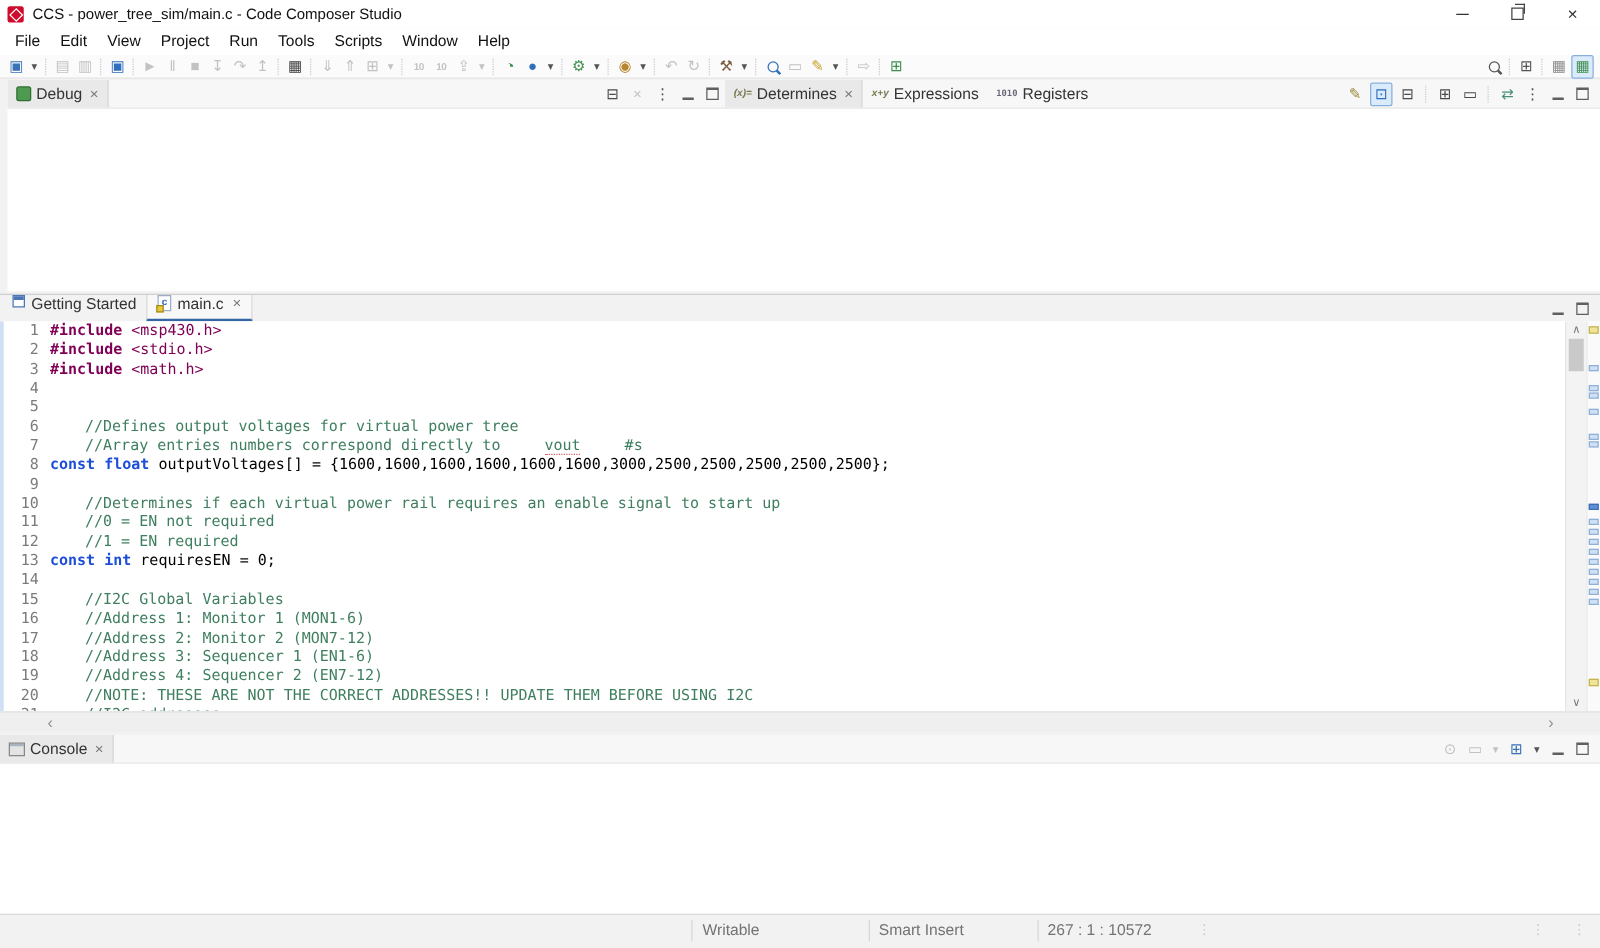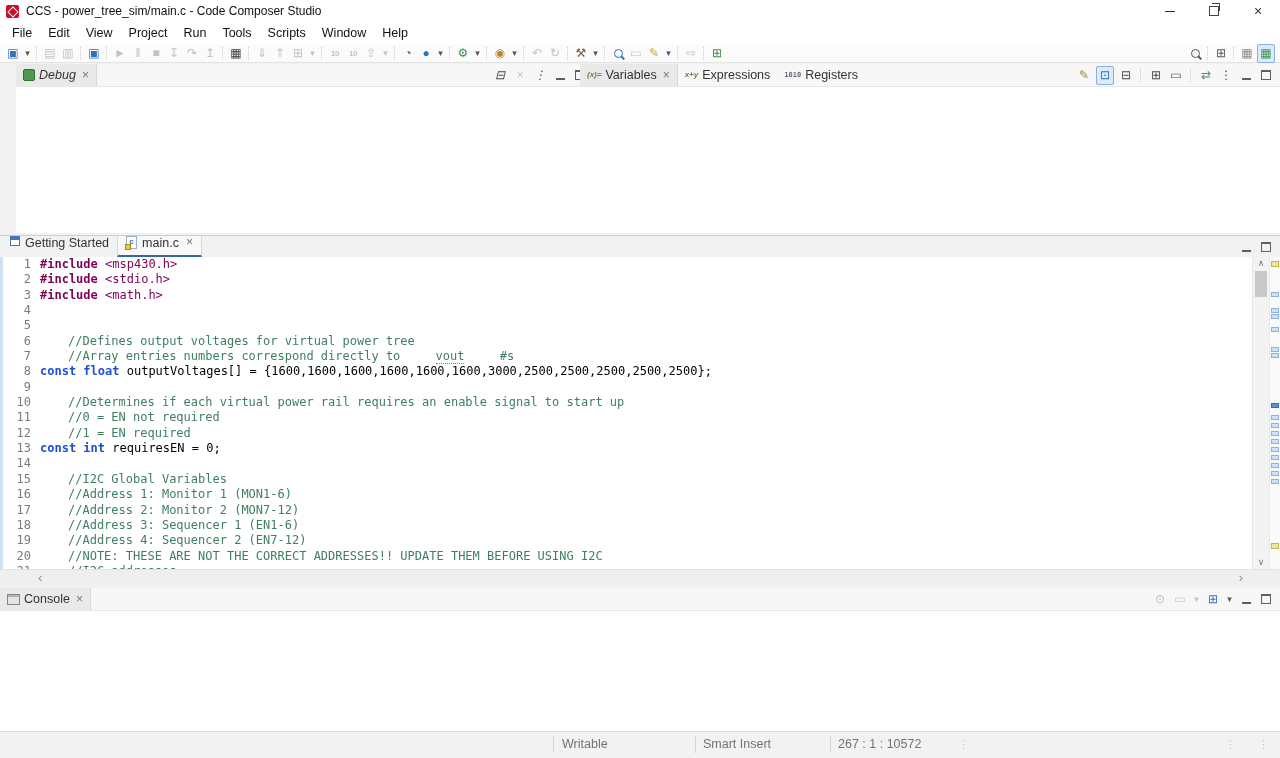--- a/index.html
+++ b/index.html
@@ -35,21 +35,21 @@
   .tb-caret .tb-glyph{font-size:9px;color:#555;}
   .tb-sep{width:1px;height:13px;border-left:1px dotted #c9c9c9;margin:0 3px;}
   .tb-active{background:#dcebfb;border:1px solid #88b0dd;}
   .mag{width:7px;height:7px;border:1.5px solid currentColor;border-radius:50%;position:relative;display:inline-block;color:#555;}
   .mag::after{content:"";position:absolute;width:4px;height:1.5px;background:currentColor;transform:rotate(45deg);right:-3px;bottom:-2px;}
   .minbar{width:9px;height:8px;border-bottom:2px solid #5f5f5f;display:inline-block;}
   .maxbox{width:8px;height:7px;border:1px solid #5f5f5f;border-top-width:2px;display:inline-block;}
 
   
   .panel{background:#fff;}
-  .panel-debug{left:16px;top:64px;width:578px;height:169px;font-style:italic;}
+  .panel-debug{left:6px;top:64px;width:578px;height:169px;}
   .panel-vars{left:580px;top:64px;width:700px;height:169px;}
   .phead{height:22px;display:flex;justify-content:space-between;align-items:center;background:#f7f7f7;border-bottom:1px solid #e8e8e8;}
   .ptabs{display:flex;height:22px;align-items:center;}
   .vtab{display:inline-flex;align-items:center;gap:4px;padding:0 7px;height:22px;font-size:12.5px;color:#333;white-space:nowrap;}
   .vtab.active{background:#e9e9e9;border-right:1px solid #d8d8d8;}
   .tab-close{font-size:12px;color:#777;margin-left:2px;line-height:12px;}
   .picons{display:flex;align-items:center;gap:2px;padding-right:5px;}
   .debug-ico{width:10px;height:10px;background:#4e9a51;border:1px solid #2e6e33;border-radius:2px;display:inline-block;}
   .ticon{font:italic bold 8px/10px "Liberation Sans",sans-serif;color:#7a7a52;}
   .ticon.reg{font:bold 7px/10px "DejaVu Sans Mono",monospace;color:#667;}
@@ -307,21 +307,21 @@
       </div>
   </div>
   <div style="height:146px;"></div>
 </div>
 
 <div class="abs panel panel-vars">
   <div class="phead">
     <div class="ptabs">
       <div class="vtab active">
         <span class="ticon">(x)=</span>
-        <span>Variables</span>
+        <span>Determines</span>
         <span class="tab-close">×</span>
       </div>
       <div class="vtab">
         <span class="ticon">x+y</span>
         <span>Expressions</span>
       </div>
       <div class="vtab">
         <span class="ticon reg">1010</span>
         <span>Registers</span>
       </div>

